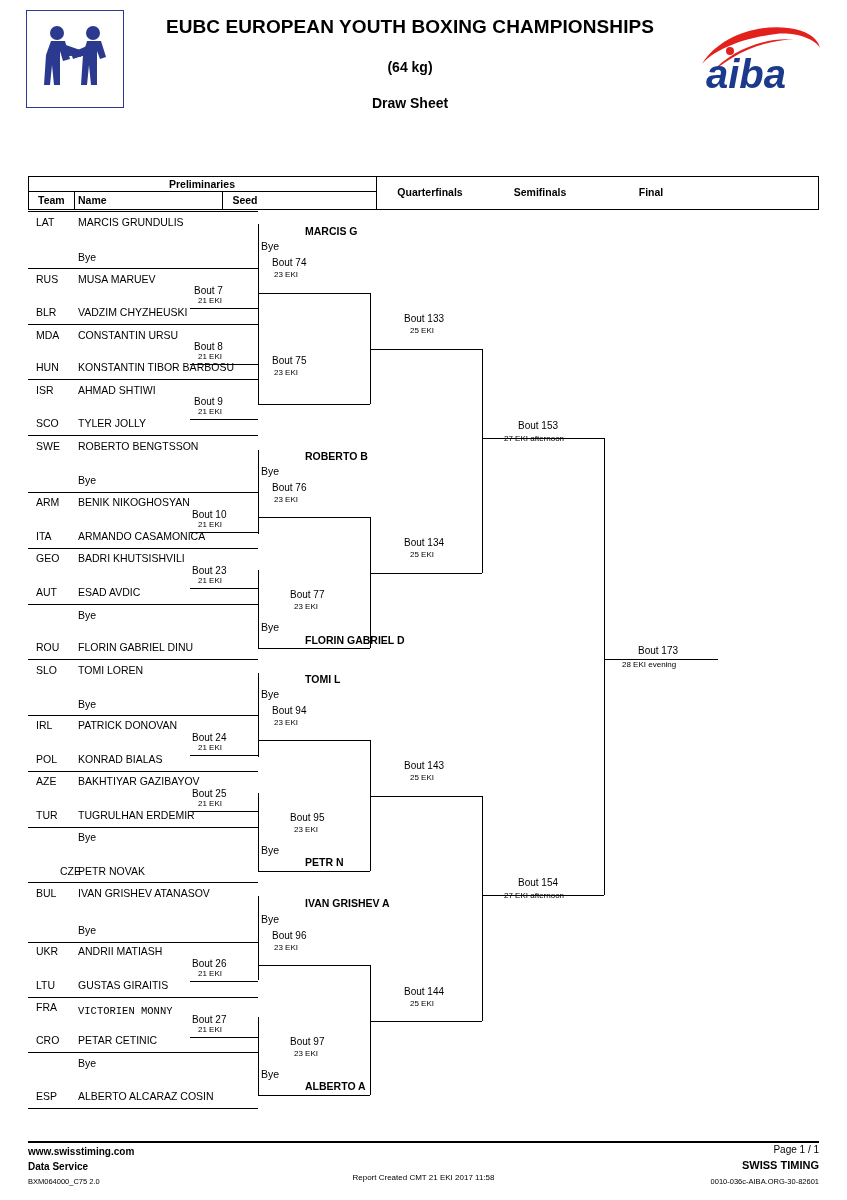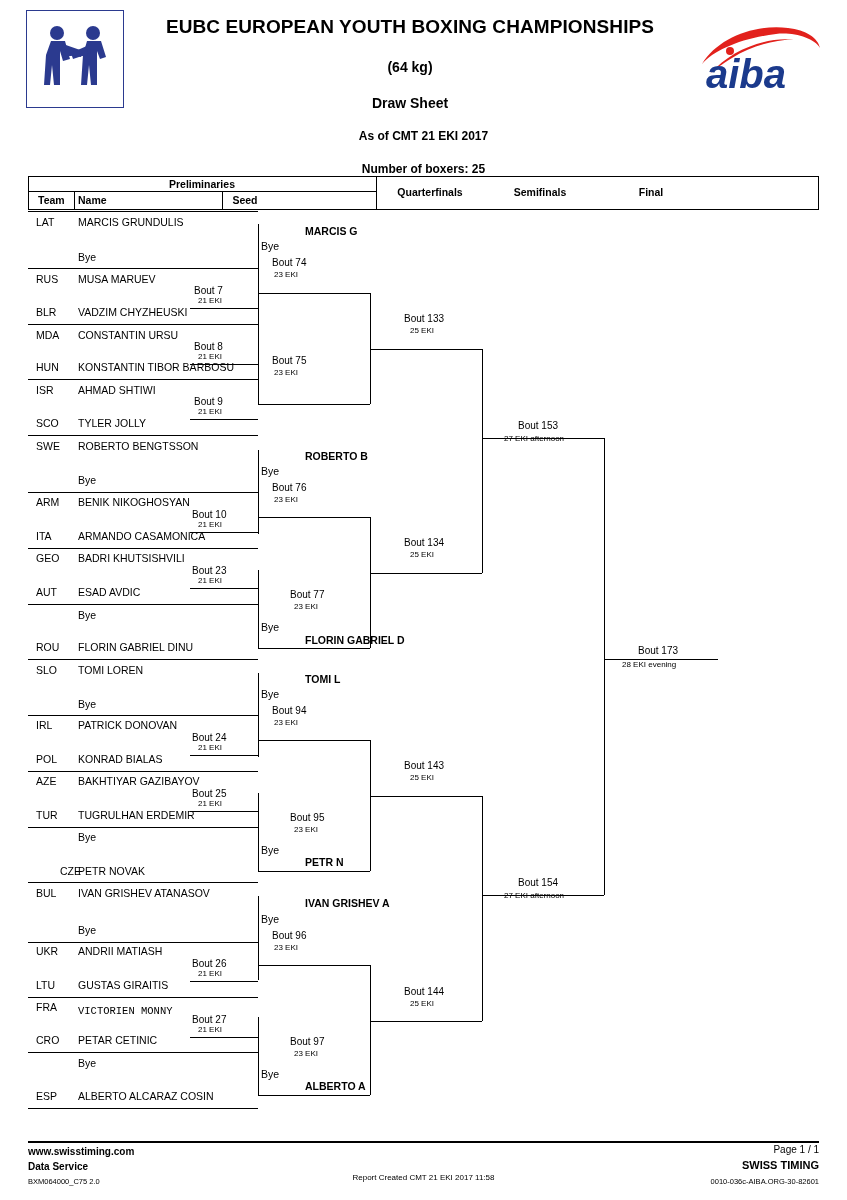--- a/index.html
+++ b/index.html
@@ -102,22 +102,20 @@
         <path d="M62 34 L44 42 L46 48 L64 42 Z"></path>
         <rect x="52" y="38" width="9" height="7" rx="3"></rect>
         <rect x="38" y="38" width="9" height="7" rx="3"></rect>
       </g>
     </svg>
   </div>
 
   <div class="title-main">EUBC EUROPEAN YOUTH BOXING CHAMPIONSHIPS</div>
   <div class="title-weight">(64 kg)</div>
   <div class="title-draw">Draw Sheet</div>
-  <div class="title-asof">As of CMT 21 EKI 2017</div>
-  <div class="title-count">Number of boxers: 25</div>
 
   <div class="aiba-logo">
     <svg width="140" height="80" viewBox="0 0 140 80">
       <path d="M18 46 C34 20, 70 6, 104 10 C122 12, 134 20, 136 30 C130 20, 110 14, 92 16 C58 20, 30 32, 18 46 Z" fill="#e2211c"></path>
       <path d="M26 56 C48 30, 86 18, 112 22 C100 20, 70 26, 48 40 C38 46, 30 52, 26 56 Z" fill="#e2211c"></path>
       <g fill="#1b3a8c" font-family="Liberation Sans, sans-serif" font-weight="bold" font-style="italic" font-size="40">
         <text x="22" y="70">aiba</text>
       </g>
       <circle cx="46" cy="33" r="4" fill="#e2211c"></circle>
     </svg>

